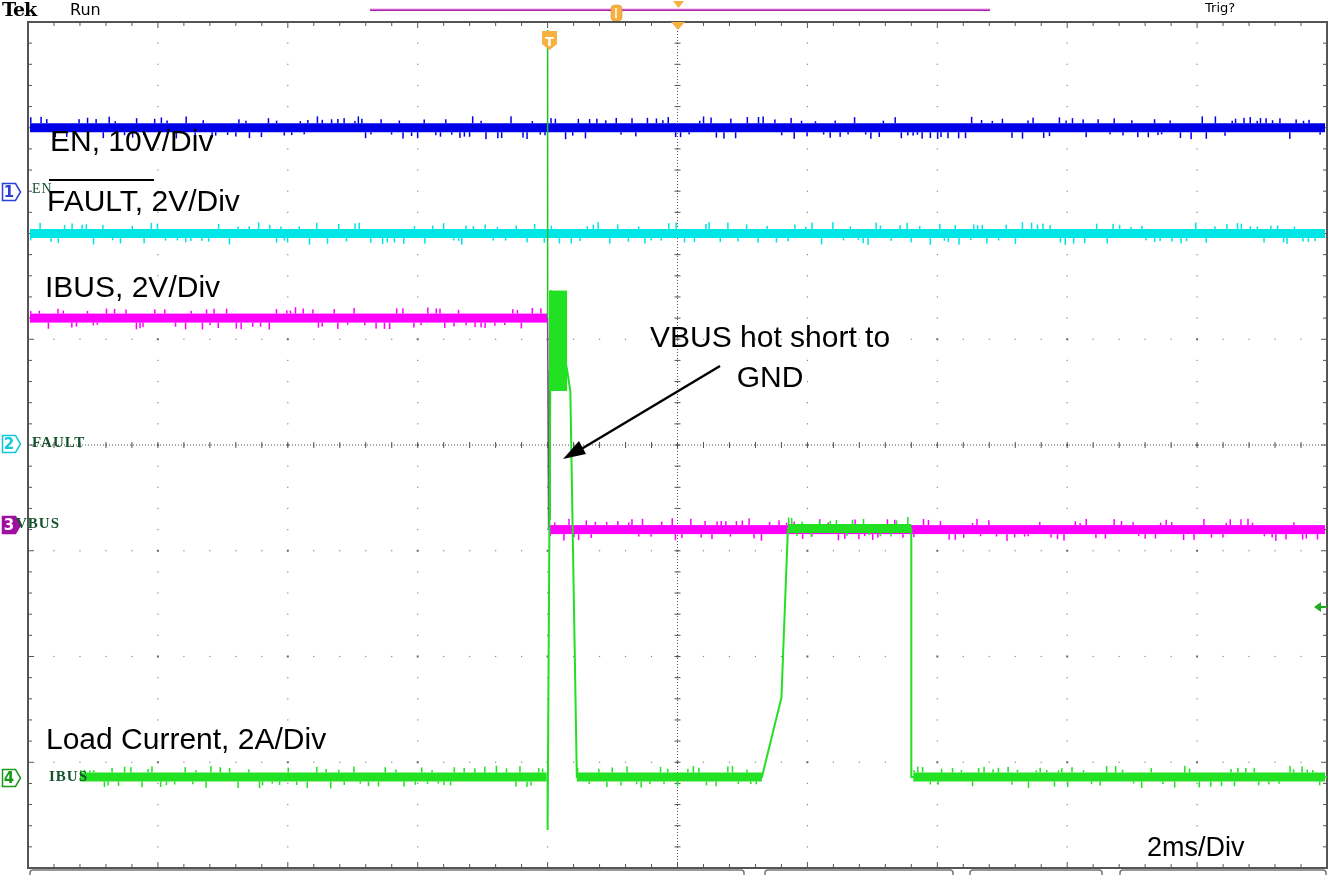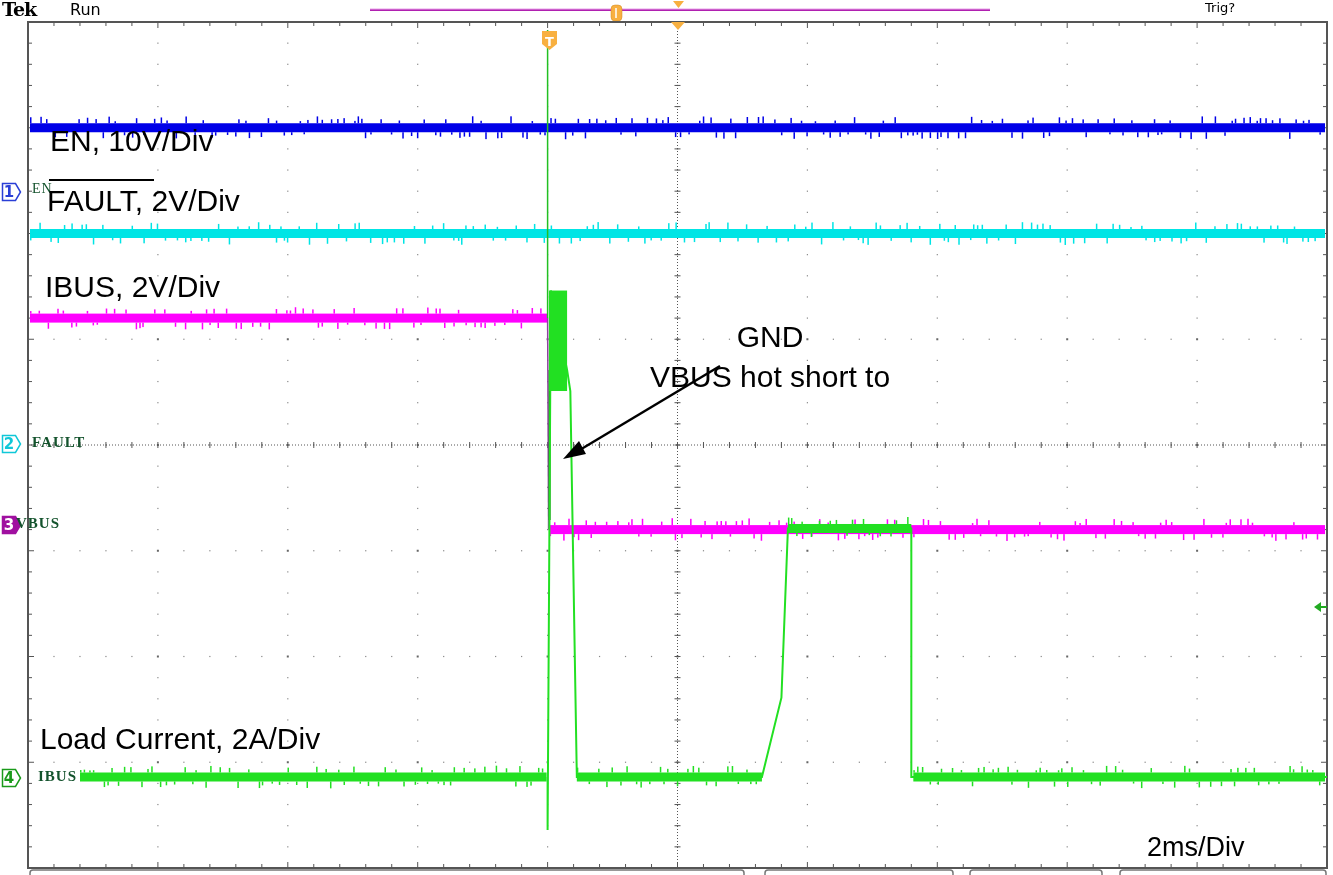--- a/index.html
+++ b/index.html
@@ -7,27 +7,27 @@
   .hdr { position:absolute; top:0; height:22px; font-family:"DejaVu Sans", sans-serif; color:#000; }
   #tek { left:2px; top:-2px; font-family:"DejaVu Serif", serif; font-weight:bold; font-size:19px; letter-spacing:-1px; }
   #run { left:34px; top:0px; font-size:16px;margin-left:36px; }
   #trig { left:1205px; top:0px; font-size:13px; }
   #scope-svg { position:absolute; left:0; top:0; }
   .ann { position:absolute; font-family:"Liberation Sans", sans-serif; color:#000; white-space:nowrap; }
   #lbl-en { left:50px; top:88px; font-size:30px;margin-top:36px; }
   #lbl-fault { left:47px; top:184px; font-size:30px;text-align:center; }
   #lbl-vbus { left:45px; top:270px; font-size:30px; }
   #lbl-short { left:650px; top:317px; font-size:30px; text-align:center; line-height:40px; }
-  #lbl-load { left:40px; top:722px; font-size:30px;text-align:right; }
+  #lbl-load { left:46px; top:722px; font-size:30px;text-align:right; }
   #lbl-time { left:1147px; top:832px; font-size:27px; }
   .ch-label { position:absolute; font-family:Liberation Serif, serif; font-size:15px; font-weight:bold; color:#14532d; letter-spacing:1px; }
   #ch1-name { left:32px; top:181px; font-size:14px; font-weight:normal; }
   #ch2-name { left:32px; top:434px; }
   #ch3-name { left:16px; top:515px; }
-  #ch4-name { left:38px; top:768px; }
+  #ch4-name { left:49px; top:768px; }
   .ch-marker { position:absolute; width:20px; height:20px; font-family:"DejaVu Sans", sans-serif; font-size:15px; font-weight:bold; line-height:20px; text-align:center; }
   .ch-marker span { position:relative; z-index:2; }
 </style>
 </head>
 <body>
 
 <svg id="scope-svg" width="1333" height="875" viewBox="0 0 1333 875" xmlns="http://www.w3.org/2000/svg">
 
   <g>
     <line x1="370" y1="10" x2="990" y2="10" stroke="#b020b0" stroke-width="2"></line>
@@ -1696,17 +1696,17 @@
 
 <div class="ch-label" id="ch1-name">EN</div>
 <div class="ch-label" id="ch2-name">FAULT</div>
 <div class="ch-label" id="ch3-name">VBUS</div>
 <div class="ch-label" id="ch4-name">IBUS</div>
 
 <div class="ann" id="lbl-en">EN, 10V/Div</div>
 <div class="ann" id="lbl-fault"><span>FAULT</span><span>, 2V/Div</span></div>
 <div class="ann" id="lbl-vbus">IBUS, 2V/Div</div>
 <div class="ann" id="lbl-short">
+  <div>VBUS hot short to</div>
   <div>GND</div>
-  <div>VBUS hot short to</div>
 </div>
 <div class="ann" id="lbl-load">Load Current, 2A/Div</div>
 <div class="ann" id="lbl-time">2ms/Div</div>
 
 </body></html>

